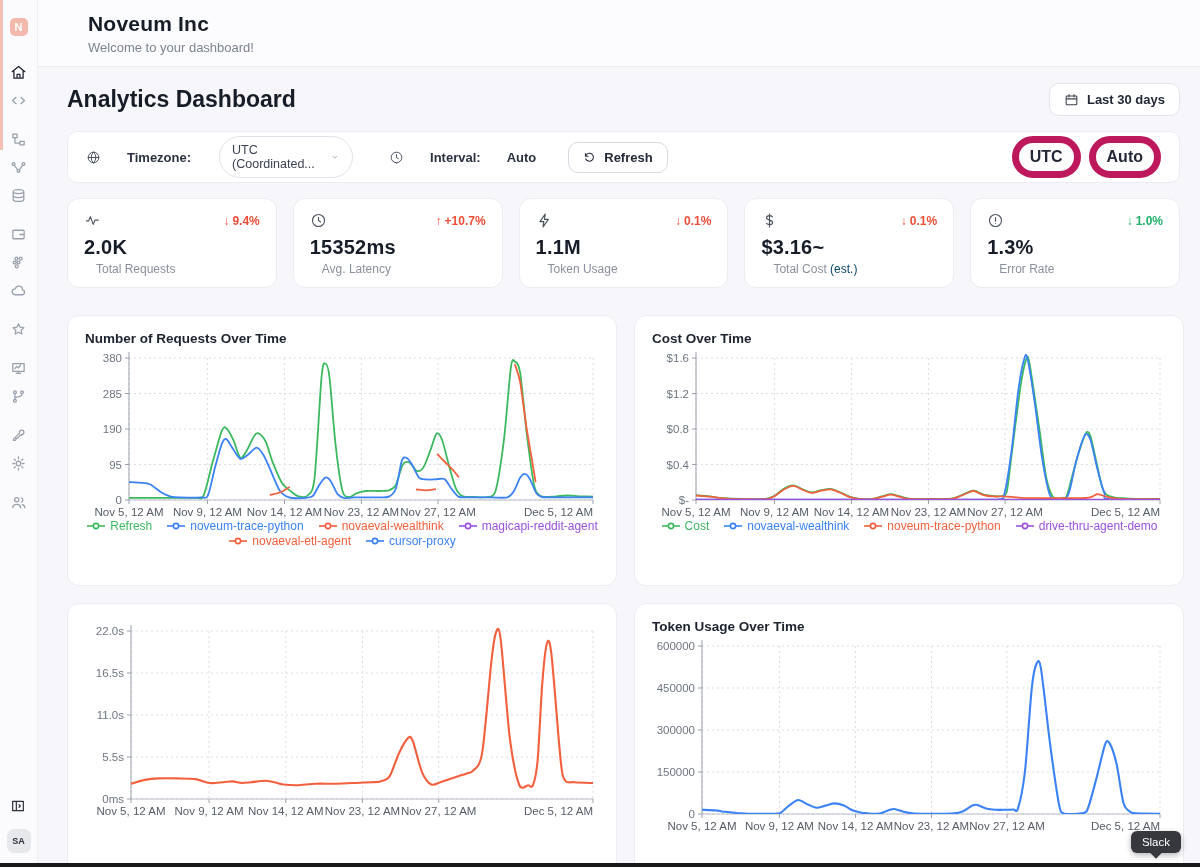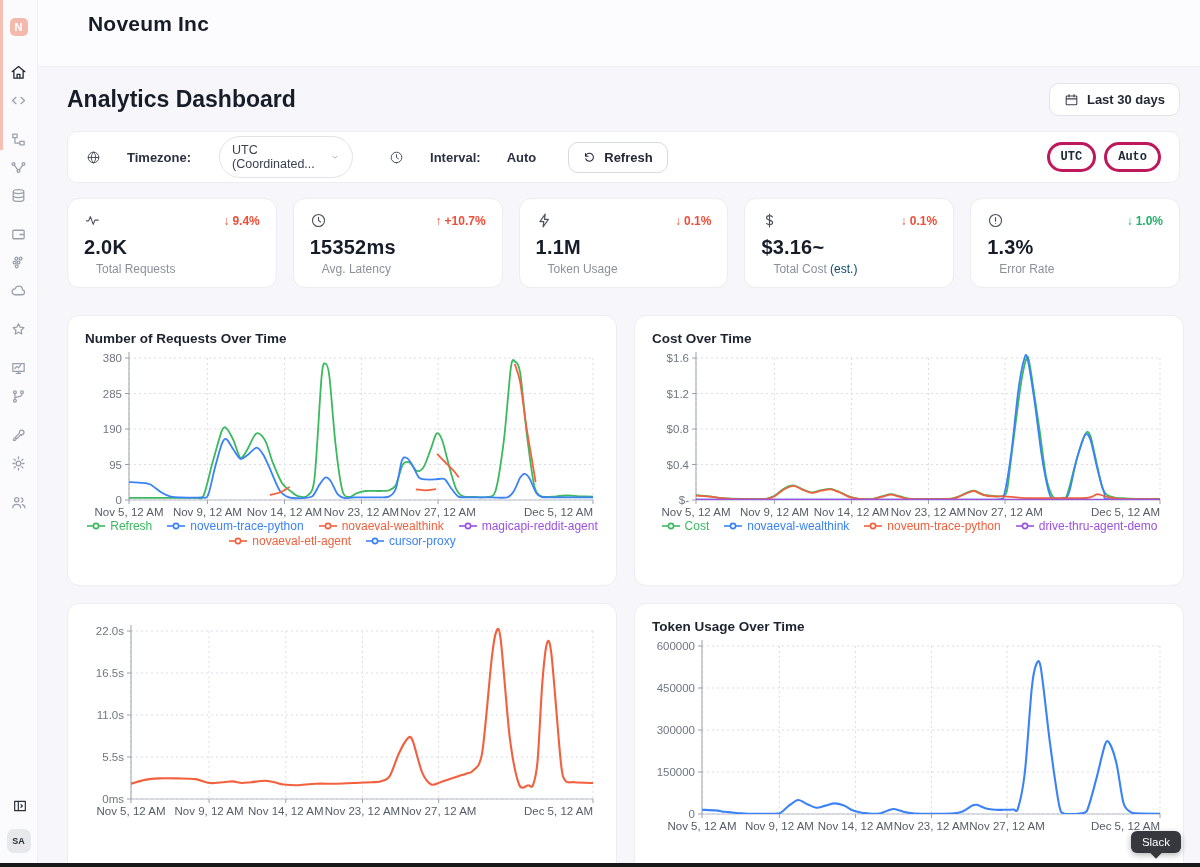--- a/index.html
+++ b/index.html
@@ -19,21 +19,21 @@
     margin-top:18px; width:18px; height:18px; border-radius:5px;
     background:#f3b9ac; color:#ffffff; font-weight:bold; font-size:11px;
     display:flex; align-items:center; justify-content:center;
   }
   .side-nav { margin-top:22px; display:flex; flex-direction:column; align-items:center; }
   .side-item { width:24px; height:24px; margin:2px 0; display:flex; align-items:center; justify-content:center;
     color:#9aa0ab; cursor:pointer; border-radius:6px; }
   .side-item svg { width:17px; height:17px; }
   .side-item.active { color:#1f2430; }
   .side-item.gap { margin-top:13px; }
-  .side-bottom { margin-top:auto; margin-bottom:14px; display:flex; flex-direction:column; align-items:flex-end; gap:12px; }
+  .side-bottom { margin-top:auto; margin-bottom:14px; display:flex; flex-direction:column; align-items:flex-start; gap:12px; }
   .panel-btn { color:#2a2f38; width:22px; height:22px; display:flex; align-items:center; justify-content:center; cursor:pointer; }
   .panel-btn svg { width:16px; height:16px; }
   .avatar {
     width:24px; height:24px; border-radius:7px; background:#e7e8ec; color:#2a2f38;
     font-size:9px; font-weight:bold; display:flex; align-items:center; justify-content:center; cursor:pointer;
   }
   
   .main { margin-left:38px; height:100%; }
   .top-header { background:#fcfcfe; border-bottom:1px solid #ededf2; padding:12px 24px 12px 50px; height:67px; }
   .company { font-size:21px; font-weight:800; color:#171d28; letter-spacing:.2px; }
@@ -60,22 +60,22 @@
   }
   .tz-select svg { width:12px; height:12px; color:#9aa0ab; }
   .tb-value { font-size:13px; font-weight:bold; color:#2a3140; }
   .refresh-btn {
     margin-left:6px; display:flex; align-items:center; gap:8px; border:1px solid #d8dae2;
     border-radius:10px; padding:7px 14px; background:#fff; font-size:13px; font-weight:600; color:#222836; cursor:pointer;
   }
   .refresh-btn svg { width:13px; height:13px; }
   .tb-right { margin-left:auto; display:flex; gap:8px; }
   .pill-badge {
-    border:3px solid #be185d; background:#fdfdfe; border-radius:999px; padding:5px 11px;
-    font-size:12px; font-weight:bold; color:#232936;font-family:Liberation Mono, monospace;
+    border:7px solid #be185d; background:#fdfdfe; border-radius:999px; padding:5px 11px;
+    font-size:16px; font-weight:bold; color:#232936;
   }
   
   .stats-row { margin-top:15px; display:flex; gap:16px; }
   .stat-card { flex:1; background:#fff; border:1px solid #ececf1; border-radius:12px; padding:13px 16px 14px; height:90px; }
   .stat-top { display:flex; align-items:center; justify-content:space-between; }
   .stat-top svg { width:17px; height:17px; color:#4c525d; }
   .stat-delta { font-size:12px; font-weight:bold; display:flex; align-items:center; gap:3px; }
   .stat-value { font-size:20px; font-weight:800; color:#171d28; margin-top:7px; letter-spacing:.2px; }
   .stat-label { font-size:12px; color:#8a909b; margin-top:3px;margin-left:12px; }
   .stat-label .est { color:#0c4a6e; }
@@ -183,20 +183,21 @@
           <path d="M4 5h16v14H4Z M9.5 5v14 M13.5 10l2 2-2 2"></path>
         </svg>
     </div>
     <div class="avatar">SA</div>
   </div>
 </aside>
 
 <div class="main">
   <header class="top-header">
     <div class="company">Noveum Inc</div>
+    <div class="welcome">Welcome to your dashboard!</div>
   </header>
 
   <div class="content">
     <div class="page-head">
       <h1 class="page-title">Analytics Dashboard</h1>
       <button class="range-btn">
         <svg viewBox="0 0 24 24" fill="none" stroke="currentColor" stroke-width="1.7" stroke-linecap="round" stroke-linejoin="round">
             <path d="M5 6.5h14A1.5 1.5 0 0 1 20.5 8v11a1.5 1.5 0 0 1-1.5 1.5H5A1.5 1.5 0 0 1 3.5 19V8A1.5 1.5 0 0 1 5 6.5Z M8 4v4 M16 4v4 M3.5 11h17"></path>
           </svg>
         <span>Last 30 days</span>

